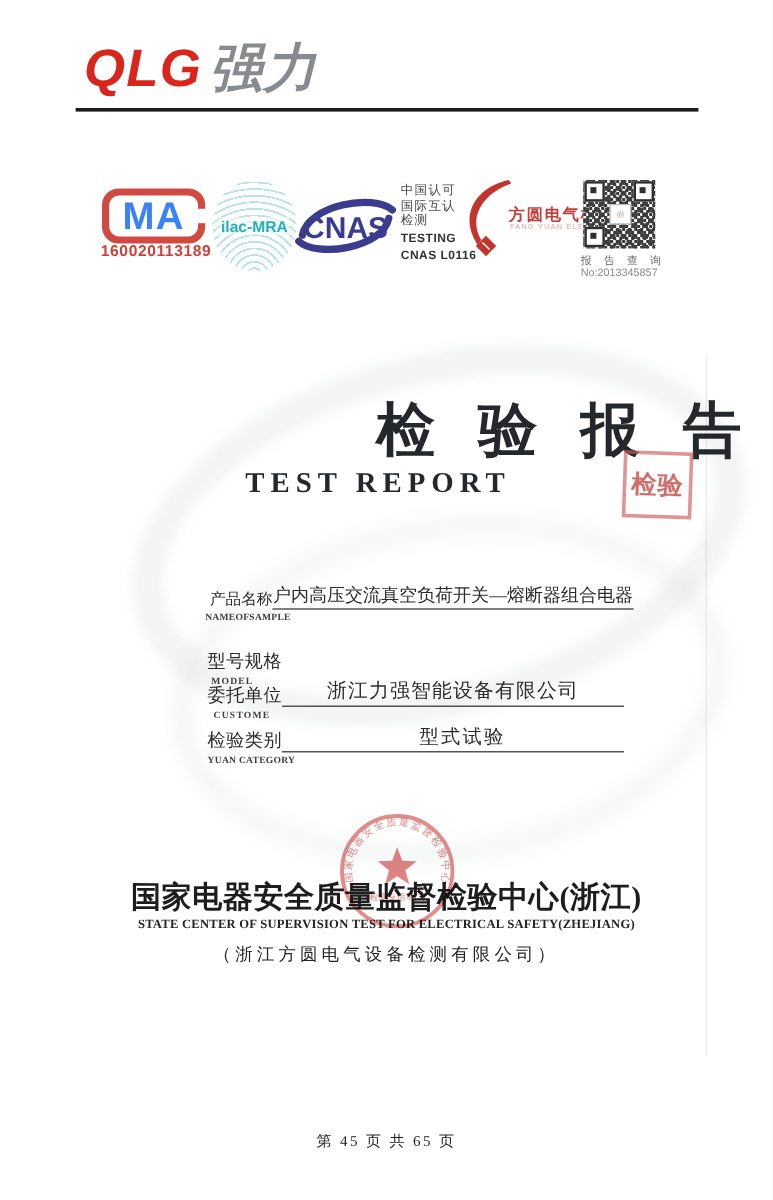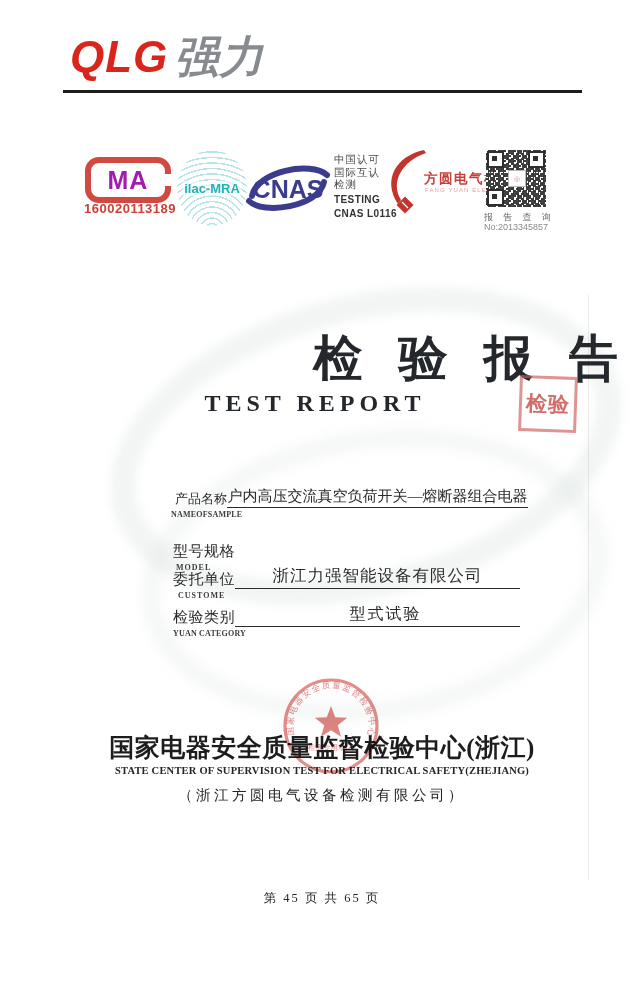--- a/index.html
+++ b/index.html
@@ -11,21 +11,21 @@
   .brand{left:70px;top:28px;font-family:"Liberation Sans","DejaVu Sans",sans-serif;
          font-style:italic;font-weight:bold;font-size:44px;letter-spacing:1px;white-space:nowrap;}
   .brand .qlg{color:#d9251c;}
   .brand .cn{color:#878b90;margin-left:6px;}
   .rule{left:63px;top:90px;width:519px;height:3px;background:#1c1c1c;}
 
   
   .cma-box{left:85px;top:157px;width:74px;height:34px;border:6px solid #d04a42;border-radius:14px;
            display:flex;align-items:center;justify-content:center;}
   .cma-box .gap{position:absolute;right:-7px;top:11px;width:9px;height:12px;background:#fff;}
-  .cma-box .ma{font-family:"Liberation Sans",sans-serif;font-weight:bold;font-size:25px;color:#a21caf;letter-spacing:1px;}
+  .cma-box .ma{font-family:"Liberation Sans",sans-serif;font-weight:bold;font-size:32px;color:#3b82f6;letter-spacing:1px;}
   .cma-num{left:84px;top:201px;font-family:"Liberation Sans",sans-serif;font-weight:bold;
            font-size:13px;color:#cc4038;letter-spacing:0.5px;}
   .ilac{left:177px;top:150px;width:70px;height:76px;border-radius:50%;
         background:repeating-radial-gradient(circle at 50% 105%,rgba(126,207,212,0.55) 0 1.5px,rgba(255,255,255,0) 1.5px 5.5px);
         display:flex;align-items:center;justify-content:center;}
   .ilac span{font-family:"Liberation Sans",sans-serif;font-weight:bold;font-size:13px;color:#24b0ba;
              background:rgba(255,255,255,0.55);padding:0 1px;}
   .cnas-oval{left:245px;top:161px;}
   .cnas-txt{left:334px;top:154px;font-size:10.5px;line-height:1.2;color:#4a4a4a;letter-spacing:1px;}
   .cnas-txt .en{font-family:"Liberation Sans",sans-serif;font-weight:bold;color:#333;letter-spacing:0.4px;font-size:10px;margin-top:2px;}
@@ -85,21 +85,21 @@
           color:#1d1d1d;letter-spacing:0.5px;z-index:2;}
   .org-en{left:0;top:765px;width:644px;text-align:center;font-size:10.5px;font-weight:bold;
           color:#242424;letter-spacing:0.2px;z-index:2;}
   .org-sub{left:0;top:786px;width:644px;text-align:center;font-size:14.5px;color:#242424;
            letter-spacing:3.5px;z-index:2;}
   .seal{left:281px;top:676px;z-index:3;mix-blend-mode:multiply;opacity:0.9;}
 
   .scan-edge{left:588px;top:295px;width:1px;height:585px;background:rgba(0,0,0,0.08);}
 
   
-  .footer{left:0;top:890px;width:644px;text-align:center;font-size:12.5px;color:#1f1f1f;letter-spacing:2px;}
+  .footer{left:0;top:943px;width:644px;text-align:center;font-size:12.5px;color:#1f1f1f;letter-spacing:2px;}
 </style>
 </head>
 <body>
 
 <div class="page">
 
   <div class="abs brand">
     <span class="qlg">QLG</span><span class="cn">强力</span>
   </div>
   <div class="abs rule"></div>

